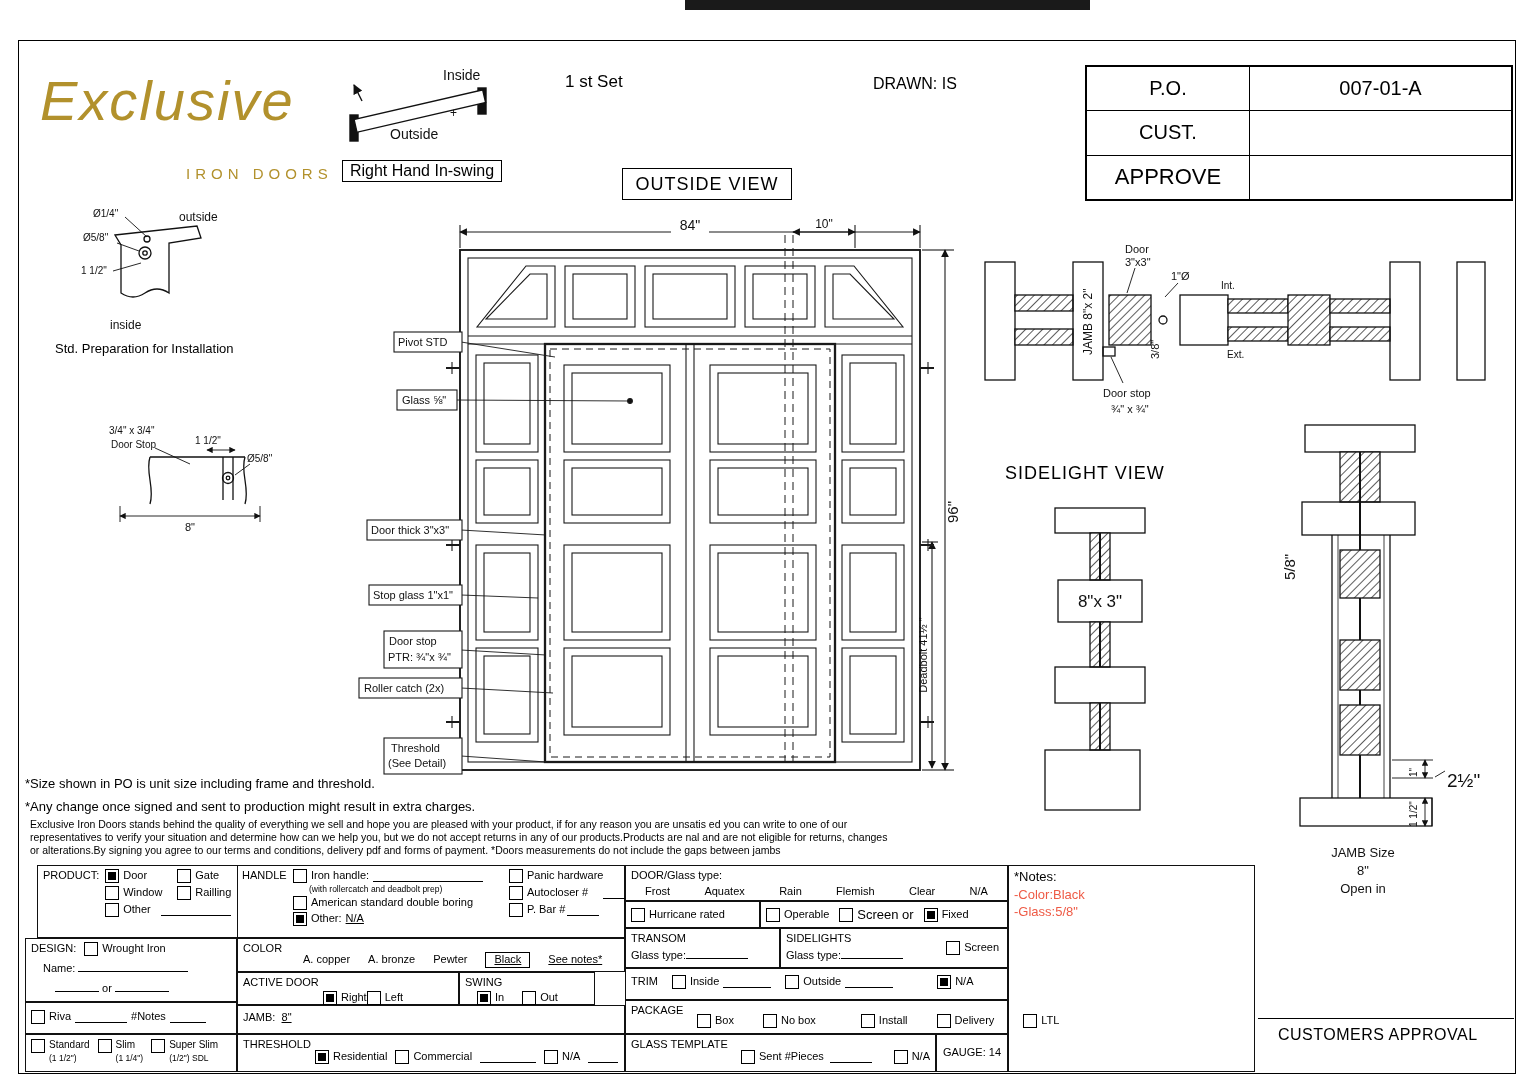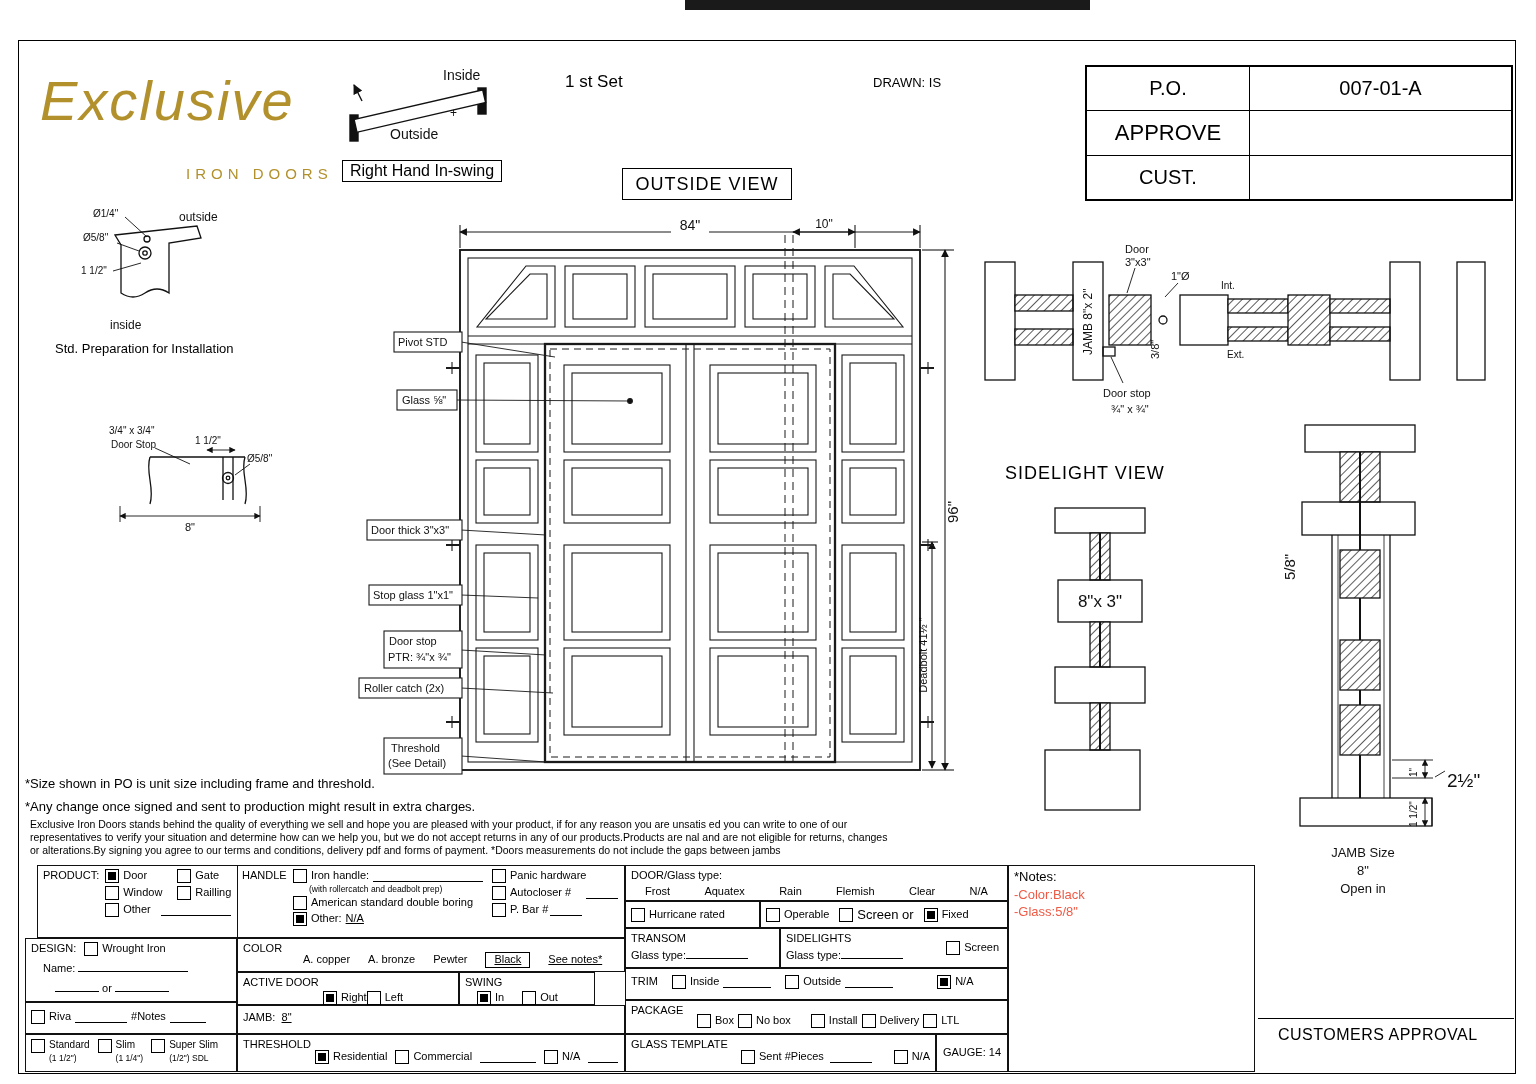--- a/index.html
+++ b/index.html
@@ -56,33 +56,33 @@
         </g>
       <line x1="22" y1="46" x2="14" y2="30" marker-end="url(#arr)"></line>
     </g>
     <text x="103" y="25" font-size="14">Inside</text>
     <text x="50" y="84" font-size="14">Outside</text>
     <text x="110" y="62" font-size="12">+</text>
   </svg>
   <div class="abs" style="left:342px;top:160px;width:158px;height:20px;border:1px solid #000;font-size:16px;display:flex;align-items:center;justify-content:center">Right Hand In-swing</div>
 
   <div class="abs" style="left:565px;top:72px;font-size:17px">1 st Set</div>
-  <div class="abs" style="left:873px;top:75px;font-size:13px">DRAWN: IS</div>
+  <div class="abs" style="left:873px;top:75px;font-size:16px">DRAWN: IS</div>
 
   <div class="potable">
     <div class="porow">
       <div class="pocell1">P.O.</div>
       <div class="pocell2">007-01-A</div>
     </div>
     <div class="porow">
+      <div class="pocell1">CUST.</div>
+      <div class="pocell2"></div>
+    </div>
+    <div class="porow">
       <div class="pocell1" style="font-size:22px">APPROVE</div>
-      <div class="pocell2"></div>
-    </div>
-    <div class="porow">
-      <div class="pocell1">CUST.</div>
       <div class="pocell2"></div>
     </div>
   </div>
 
   <svg class="abs" style="left:55px;top:195px" width="225" height="150">
     <g stroke="#111" fill="none" stroke-width="1.3">
       <path d="M60,40 L142,31 L146,43 L114,48 L114,98 Q102,90 90,98 Q78,106 66,98 L66,50 Z"></path>
       <circle cx="92" cy="44" r="3"></circle>
       <circle cx="90" cy="58" r="6"></circle>
       <circle cx="90" cy="58" r="2.2"></circle>
@@ -391,21 +391,21 @@
           </span>
       </div>
       <div class="r" style="margin-top:2px;gap:4px">
         <span class="ci">
             <span class="ck checked"></span>
             <span>Other:</span>
           </span>
         <span class="underl">N/A</span>
       </div>
     </div>
-    <div class="abs" style="left:254px;top:3px">
+    <div class="abs" style="left:271px;top:3px">
       <div class="r" style="margin-top:0">
           <span class="ci">
             <span class="ck"></span>
             <span>Panic hardware</span>
           </span>
         </div>
       <div class="r" style="gap:15px">
           <span class="ci">
             <span class="ck"></span>
             <span>Autocloser #</span>
@@ -491,21 +491,21 @@
         </span>
       <span class="ci" style="margin-left:30px">
           <span class="ck checked"></span>
           <span>N/A</span>
         </span>
     </div>
   </div>
 
   <div class="cell" style="left:625px;top:1000px;width:383px;height:34px">
     <span class="hd abs" style="left:5px;top:3px">PACKAGE</span>
-    <div style="display:flex;gap:4px;margin:10px 0 0 66px;align-items:center">
+    <div style="display:flex;gap:29px;margin:10px 0 0 66px;align-items:center">
       <span class="ci">
           <span class="ck"></span>
           <span>Box</span>
         </span>
       <span class="ci">
           <span class="ck"></span>
           <span>No box</span>
         </span>
       <span class="ci" style="margin-left:16px">
           <span class="ck"></span>

